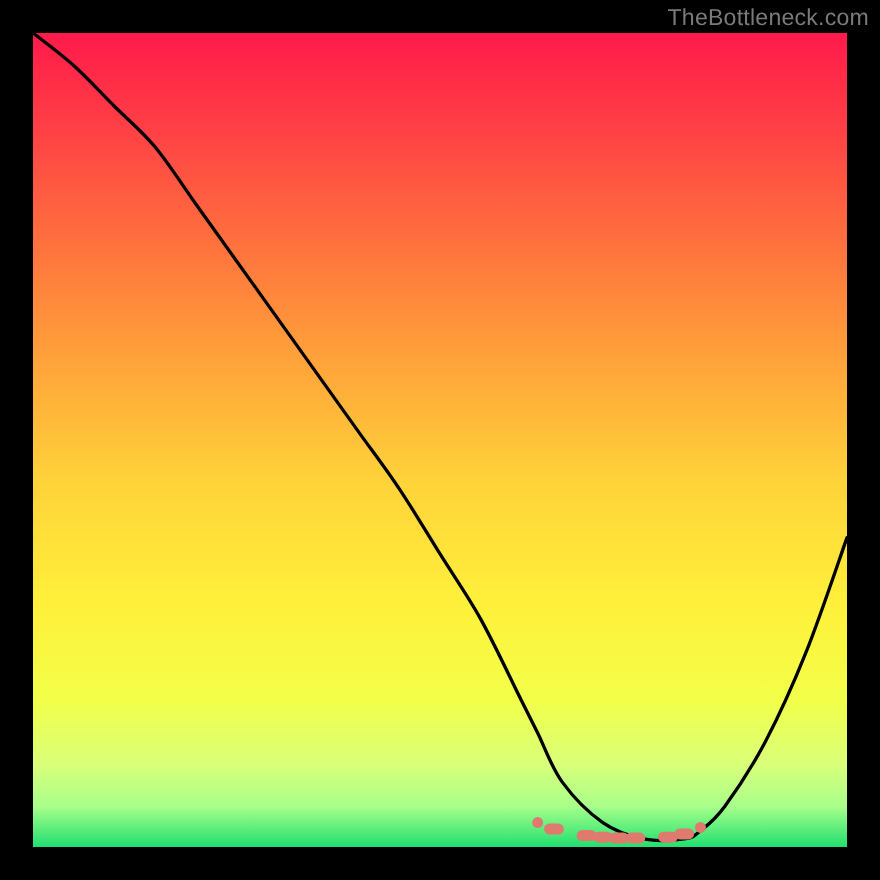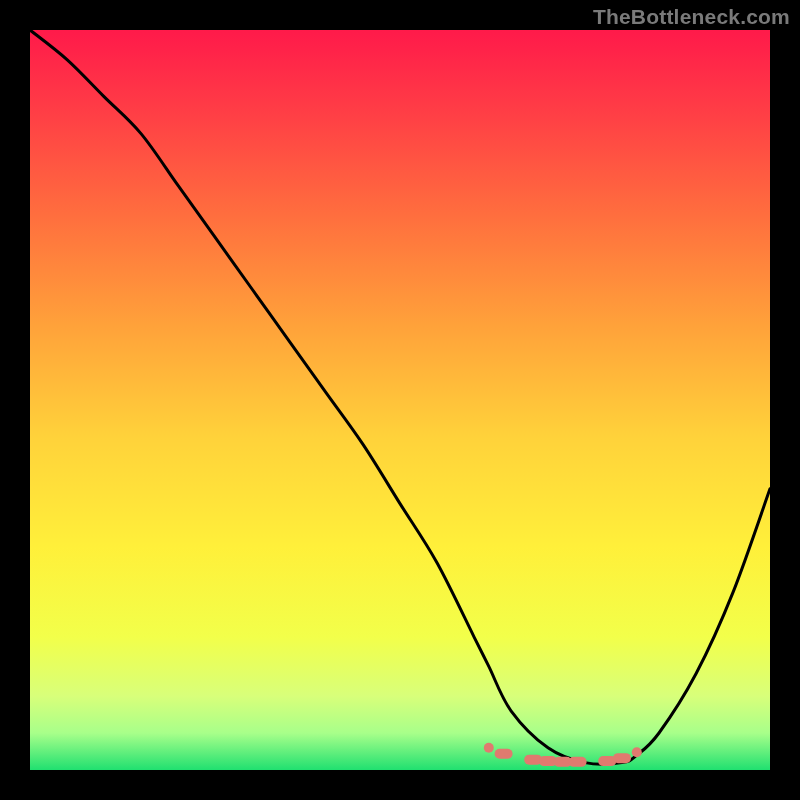--- a/index.html
+++ b/index.html
@@ -1,20 +1,20 @@
 <!DOCTYPE html>
 <html><head>
 <meta charset="utf-8">
 <style>
   * { margin: 0; padding: 0; box-sizing: border-box; }
   body { width: 800px; height: 800px; overflow: hidden; font-family: Arial, sans-serif; }
   .container { position: relative; width: 800px; height: 800px; background: #000; }
   .plot-area { position: absolute; left: 30px; top: 30px; width: 740px; height: 740px; }
   .gradient-bg { position: absolute; left: 0; top: 0; width: 100%; height: 100%; }
-  .attribution { position: absolute; top: 5px; right: 10px; color: #7a7a7a; font-size: 21px; font-weight: 700; letter-spacing: 0.2px; }
+  .attribution { position: absolute; top: 5px; right: 10px; color: #7a7a7a; font-size: 21px; font-weight: 400; letter-spacing: 0.2px; }
   svg.curve { position: absolute; left: 0; top: 0; width: 100%; height: 100%; }
   .marker { fill: #e07a6f; }
 </style>
 </head>
 <body>
 
 <div class="container">
   <div class="attribution">TheBottleneck.com</div>
   <div class="plot-area">
     <svg class="gradient-bg" viewBox="0 0 740 740" preserveAspectRatio="none">

